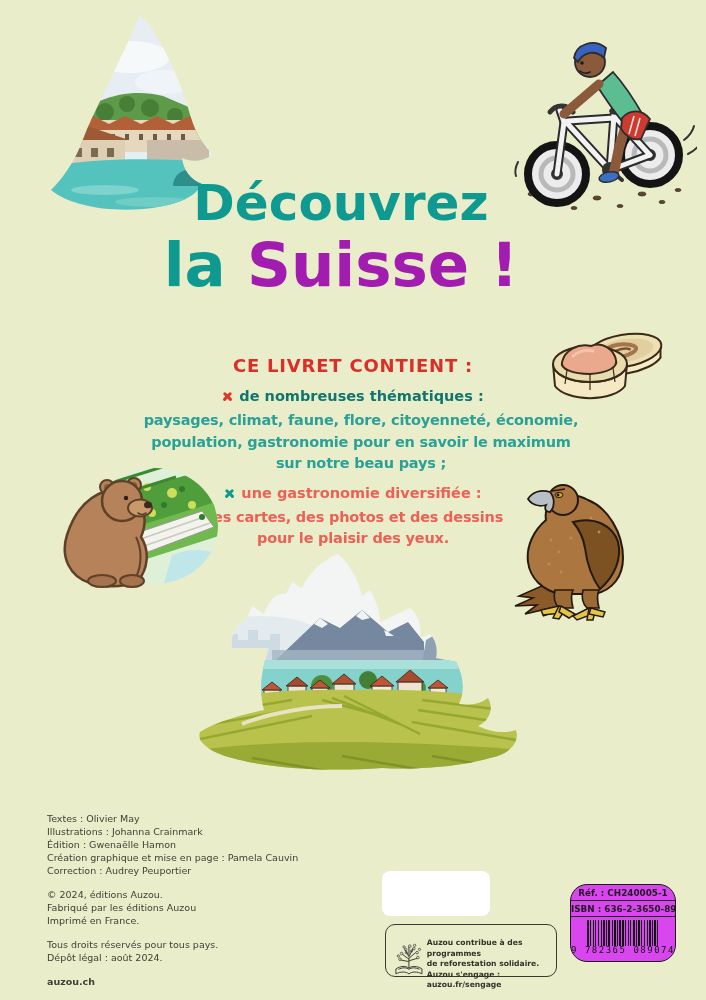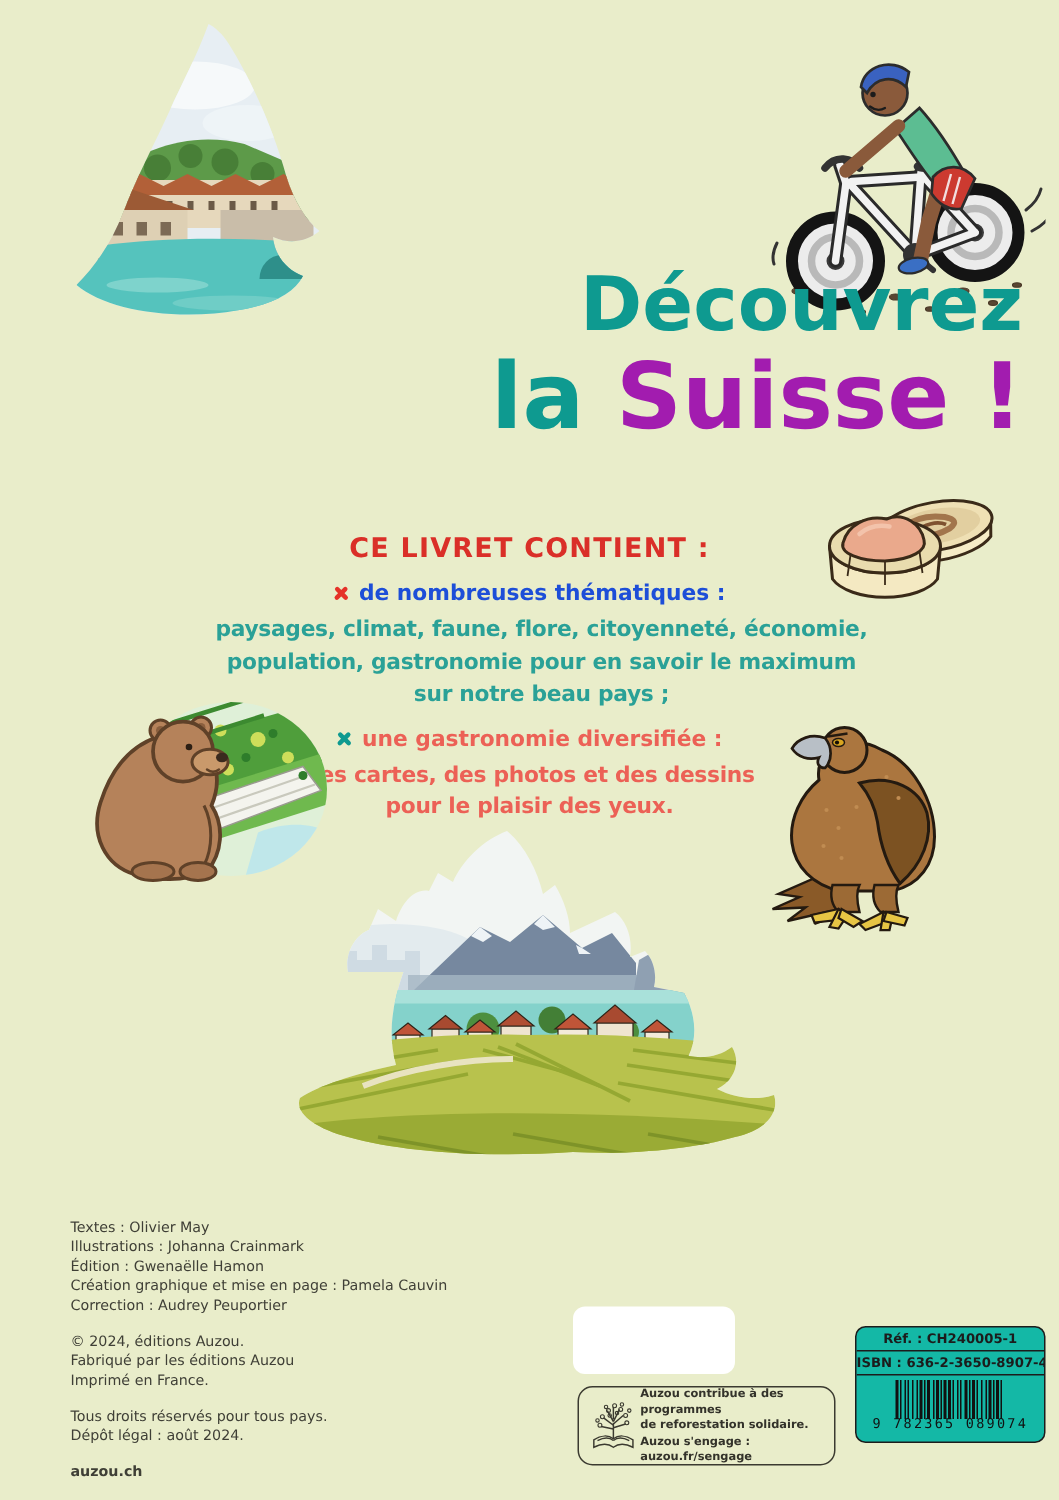--- a/index.html
+++ b/index.html
@@ -3,49 +3,49 @@
 <meta charset="utf-8">
 <style>
   html,body{margin:0;padding:0;background:#c8c8c0;}
   .page{
     position:relative;width:706px;height:1000px;margin:0 auto;
     background:#e9edca;overflow:hidden;
     font-family:"DejaVu Sans","Liberation Sans",sans-serif;
   }
   .abs{position:absolute;}
   
-  .title-block{position:absolute;left:0;top:178px;width:682px;text-align:right;line-height:1;}
+  .title-block{position:absolute;left:0;top:178px;width:682px;text-align:center;line-height:1;}
   .title1{font-size:50px;font-weight:bold;color:#0e9a90;letter-spacing:0px;}
   .title2{font-size:61px;font-weight:bold;margin-top:6px;color:#0e9a90;}
   .title2 .red{color:#a21caf;}
   
   .contains{position:absolute;left:0;top:355px;width:706px;text-align:center;}
   .contains-heading{font-size:18px;font-weight:bold;color:#da2f28;letter-spacing:.8px;margin-bottom:12px;}
   .bullet-intro{font-size:14.5px;font-weight:bold;margin:10px 0 6px 0;}
-  .bullet-intro.teal{color:#1d4ed8;}
+  .bullet-intro.teal{color:#0f766e;}
   .bullet-intro.salmon{color:#ec6156;}
   .bline{font-size:14.5px;font-weight:bold;line-height:21.5px;letter-spacing:-.2px;}
   .bline.teal{color:#2aa197;padding-left:16px;}
   .bline.salmon{color:#ec6156;}
   .cross{display:inline-block;width:11px;height:11px;position:relative;margin-right:6px;top:1px;}
   .cross::before,.cross::after{content:"";position:absolute;left:0;top:4px;width:11px;height:3.4px;border-radius:2px;background:currentColor;}
   .cross::before{transform:rotate(45deg);}
   .cross::after{transform:rotate(-45deg);}
   .cross.red{color:#e53228;}
   .cross.tealc{color:#0e9a90;}
   
   .credits{position:absolute;left:47px;top:812px;font-size:9.5px;line-height:13px;color:#3f3f36;}
   .credits .grp{margin-bottom:11px;}
   .website{font-weight:bold;}
   
   .sticker{position:absolute;left:382px;top:871px;width:108px;height:45px;background:#ffffff;border-radius:8px;}
   .ecobox{position:absolute;left:385px;top:924px;width:172px;height:53px;border:1.6px solid #3b3a30;border-radius:10px;
-          display:flex;align-items:center;box-sizing:border-box;padding:0 5px;}
+          display:flex;align-items:flex-start;box-sizing:border-box;padding:13px 5px;}
   .ecotext{font-size:7.6px;font-weight:bold;line-height:10.5px;color:#33322a;}
-  .barcodebox{position:absolute;left:570px;top:884px;width:127px;height:78px;background:#14b8a6;border:1.6px solid #1c1c1c;border-radius:7px;box-sizing:border-box;overflow:hidden;}
+  .barcodebox{position:absolute;left:570px;top:884px;width:106px;height:78px;background:#d946ef;border:1.6px solid #1c1c1c;border-radius:17px;box-sizing:border-box;overflow:hidden;}
   .bcrow{font-size:8.8px;font-weight:bold;color:#1c1c1c;text-align:center;padding:3px 0 2px 0;border-bottom:1.4px solid #1c1c1c;white-space:nowrap;}
   .bars{display:flex;align-items:flex-start;justify-content:center;height:26px;margin-top:3px;padding:0 6px;}
   .bars .bar{background:#111;height:100%;}
   .bars .gap{height:100%;}
   .bcdigits{font-family:"DejaVu Sans Mono","Liberation Mono",monospace;font-size:9px;color:#111;text-align:center;letter-spacing:1.5px;margin-top:-1px;}
 </style>
 </head>
 <body>
 
 <div class="page">

